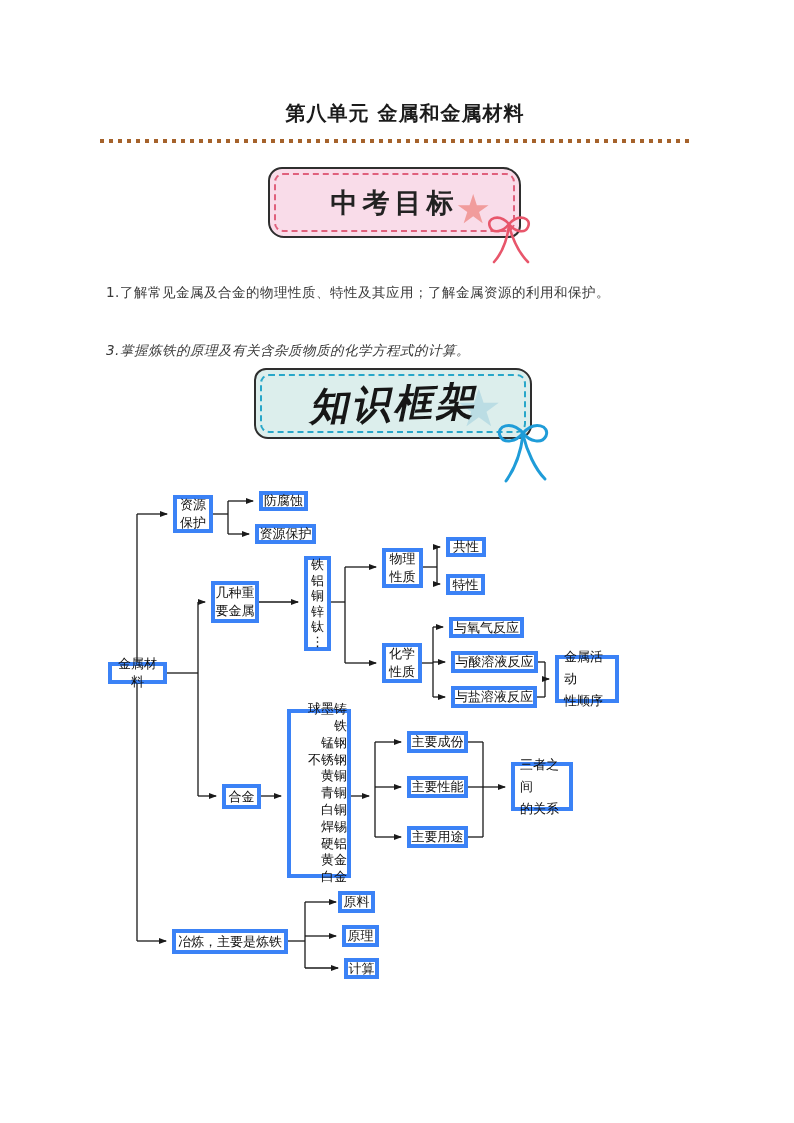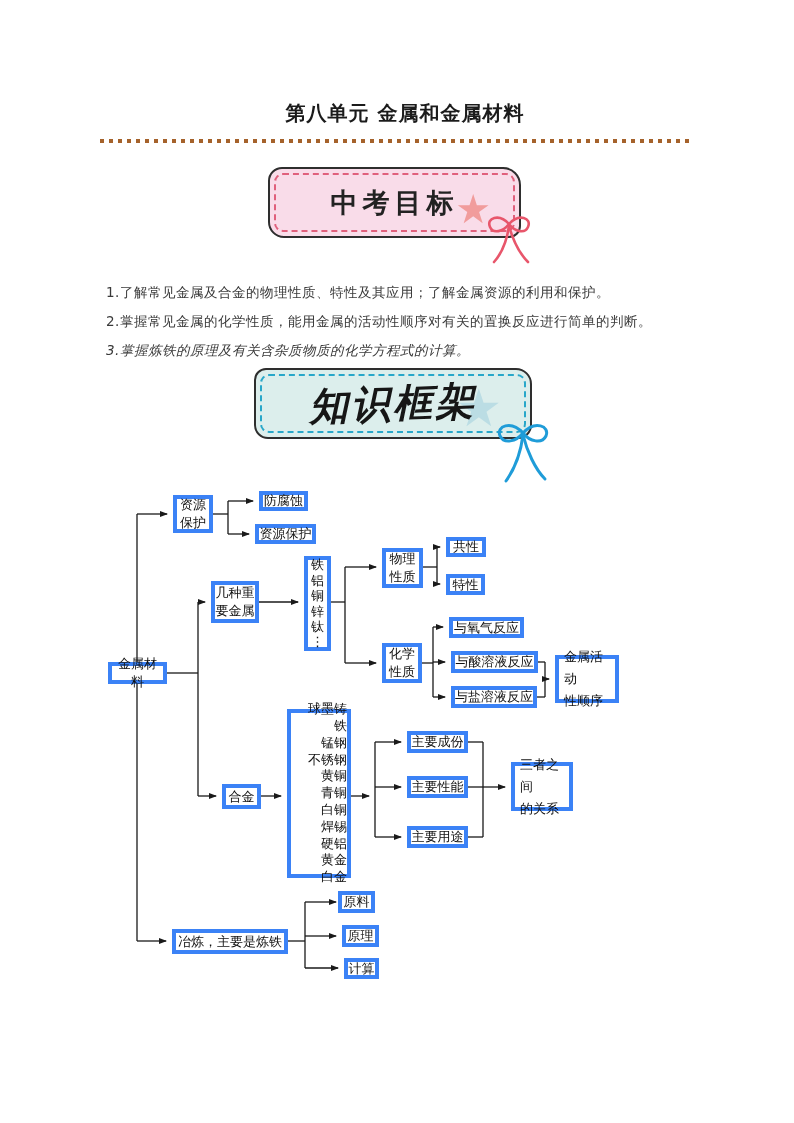--- a/index.html
+++ b/index.html
@@ -70,21 +70,20 @@
   <svg class="bow bow-pink" width="52" height="56" viewBox="0 0 52 56">
     <g fill="none" stroke="#E8566B" stroke-width="2.6" stroke-linecap="round">
       <path d="M26,14 C16,3 3,8 7,17 C10,24 20,22 26,14"></path>
       <path d="M26,14 C36,3 49,8 45,17 C42,24 32,22 26,14"></path>
       <path d="M26,16 C24,30 20,42 11,52"></path>
       <path d="M26,16 C30,30 37,44 45,52"></path>
     </g>
   </svg>
 
   <p class="goal-line goal-1">1.了解常见金属及合金的物理性质、特性及其应用；了解金属资源的利用和保护。</p>
-  <p class="goal-line goal-2">2.掌握常见金属的化学性质，能用金属的活动性顺序对有关的置换反应进行简单的判断。</p>
   <p class="goal-line goal-3">3.掌握炼铁的原理及有关含杂质物质的化学方程式的计算。</p>
 
   <div class="badge badge-blue">
     <div class="badge-inner badge-inner-blue">
       <span class="badge-label-blue">知识框架</span>
       <span class="star star-blue">★</span>
     </div>
   </div>
   <svg class="bow bow-blue" width="62" height="68" viewBox="0 0 62 68">
     <g fill="none" stroke="#1F9CD8" stroke-width="3" stroke-linecap="round">

